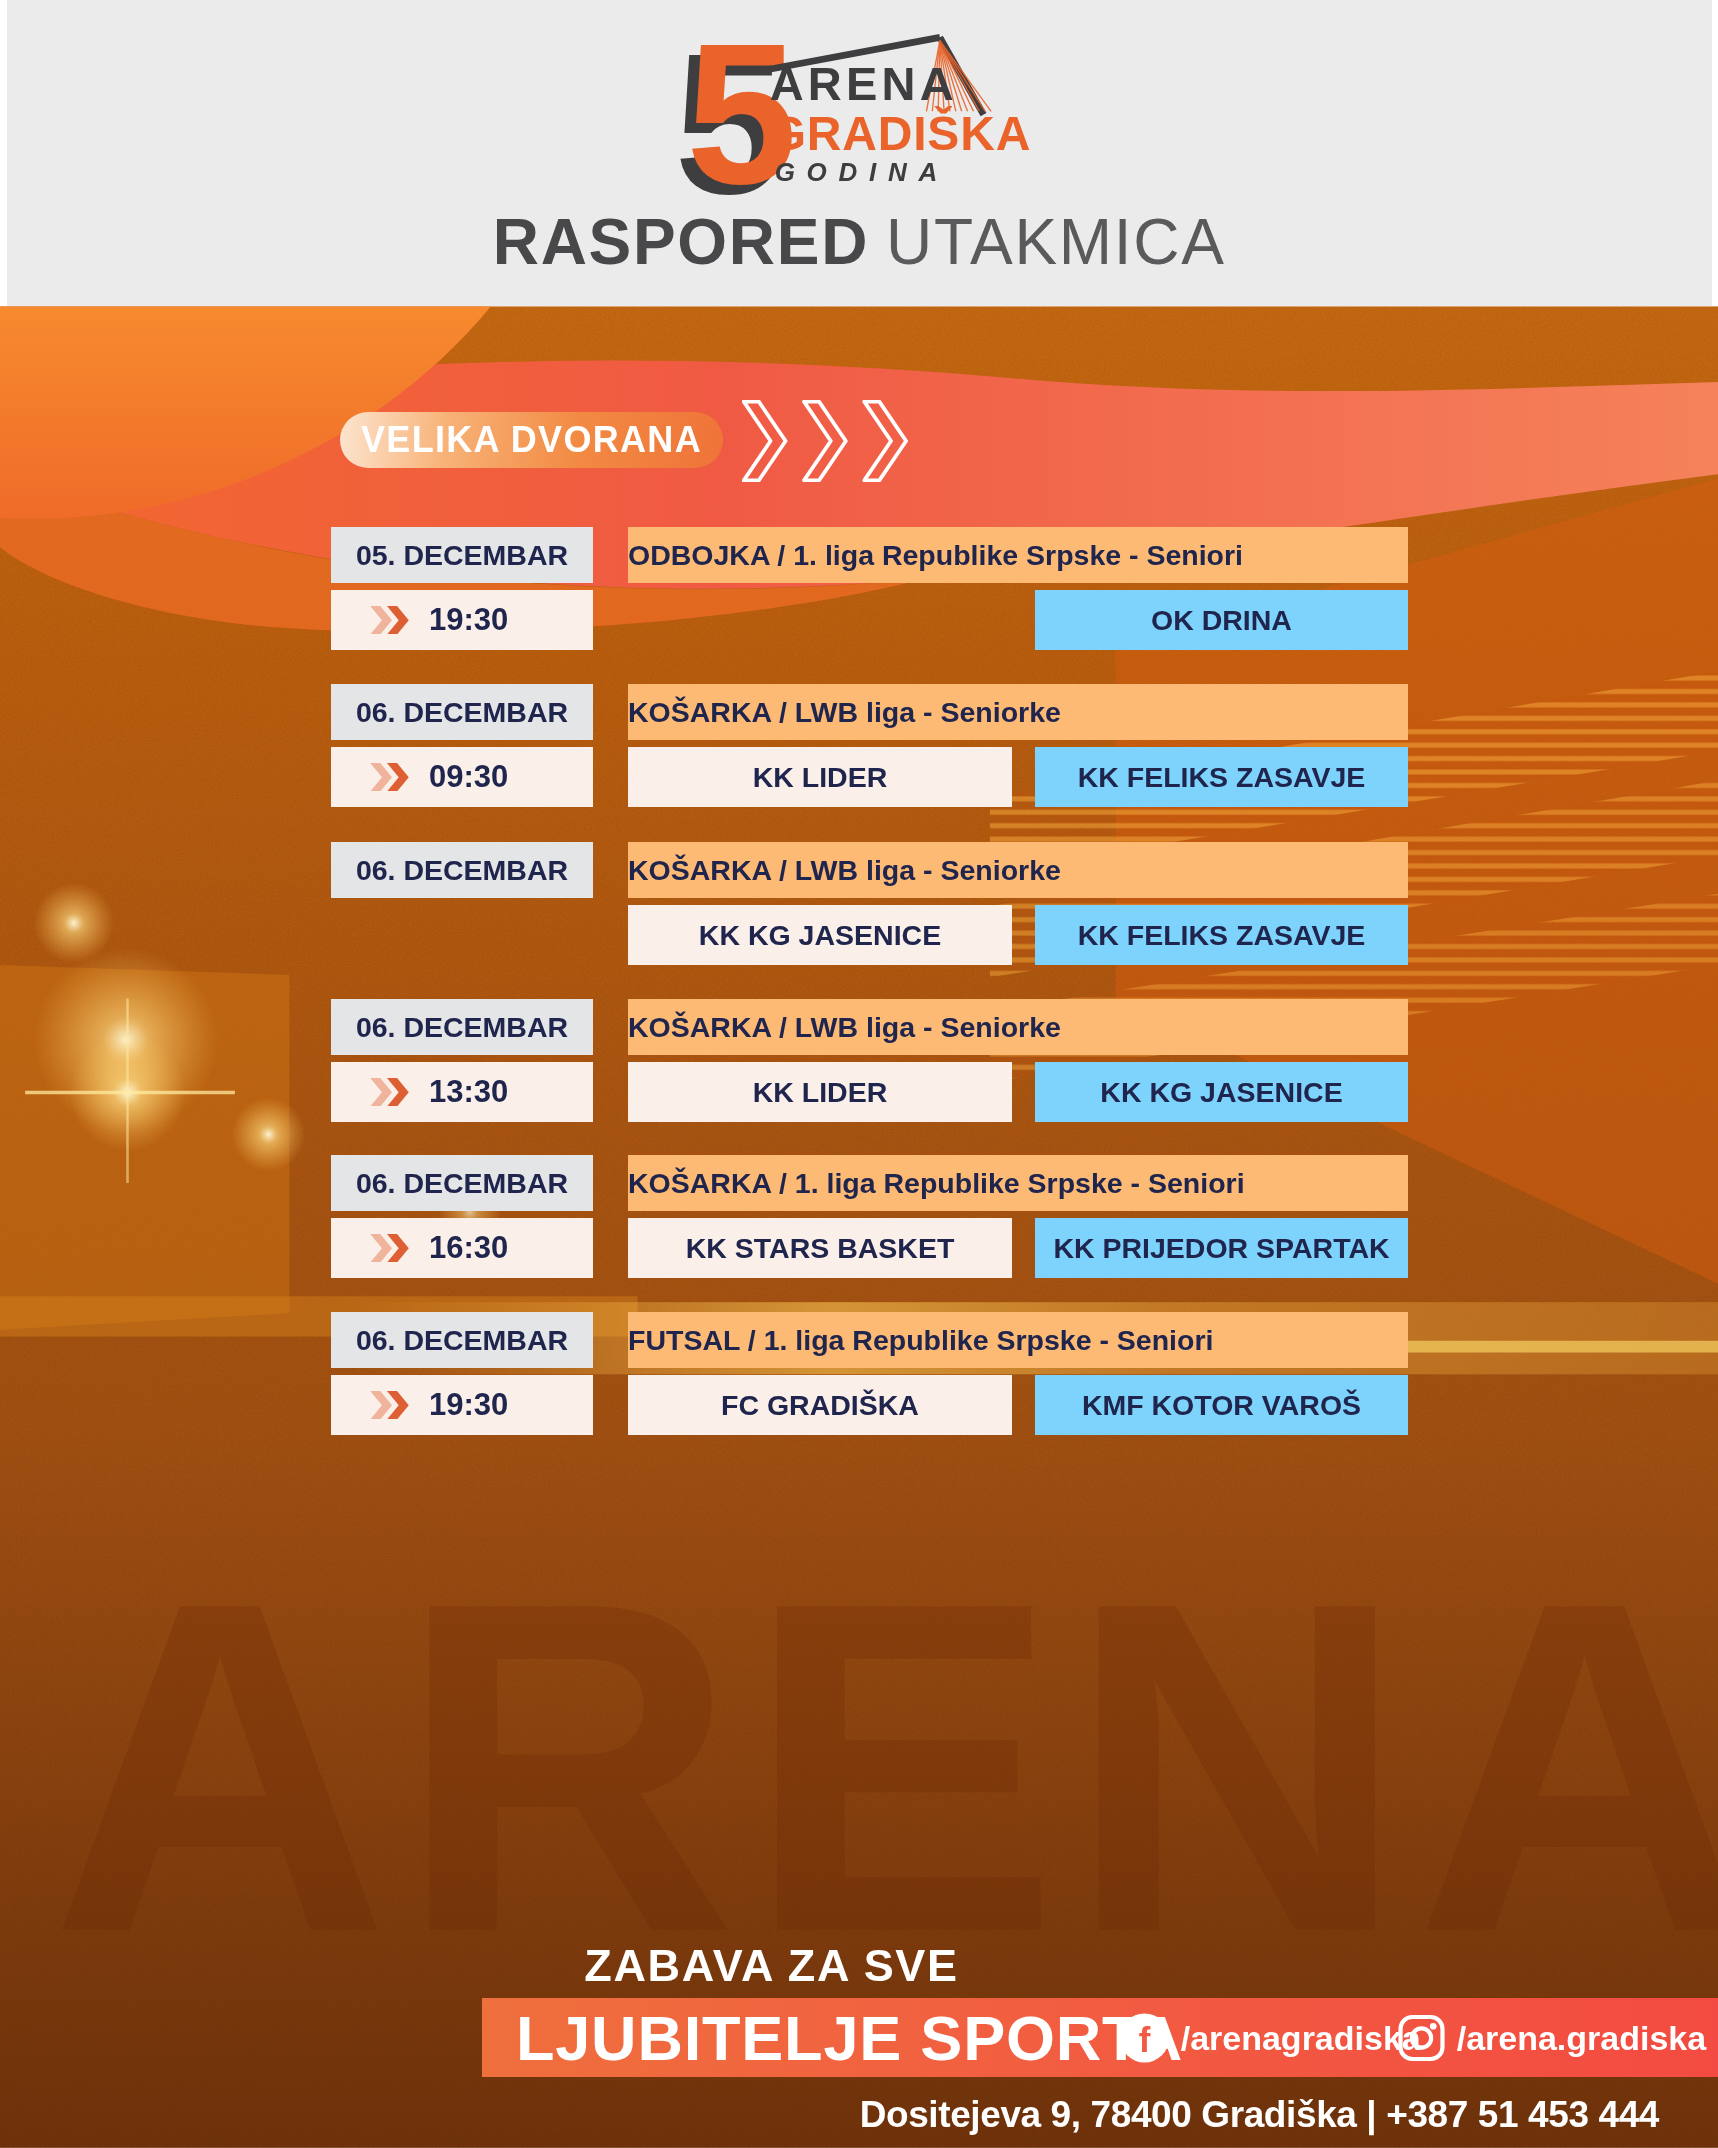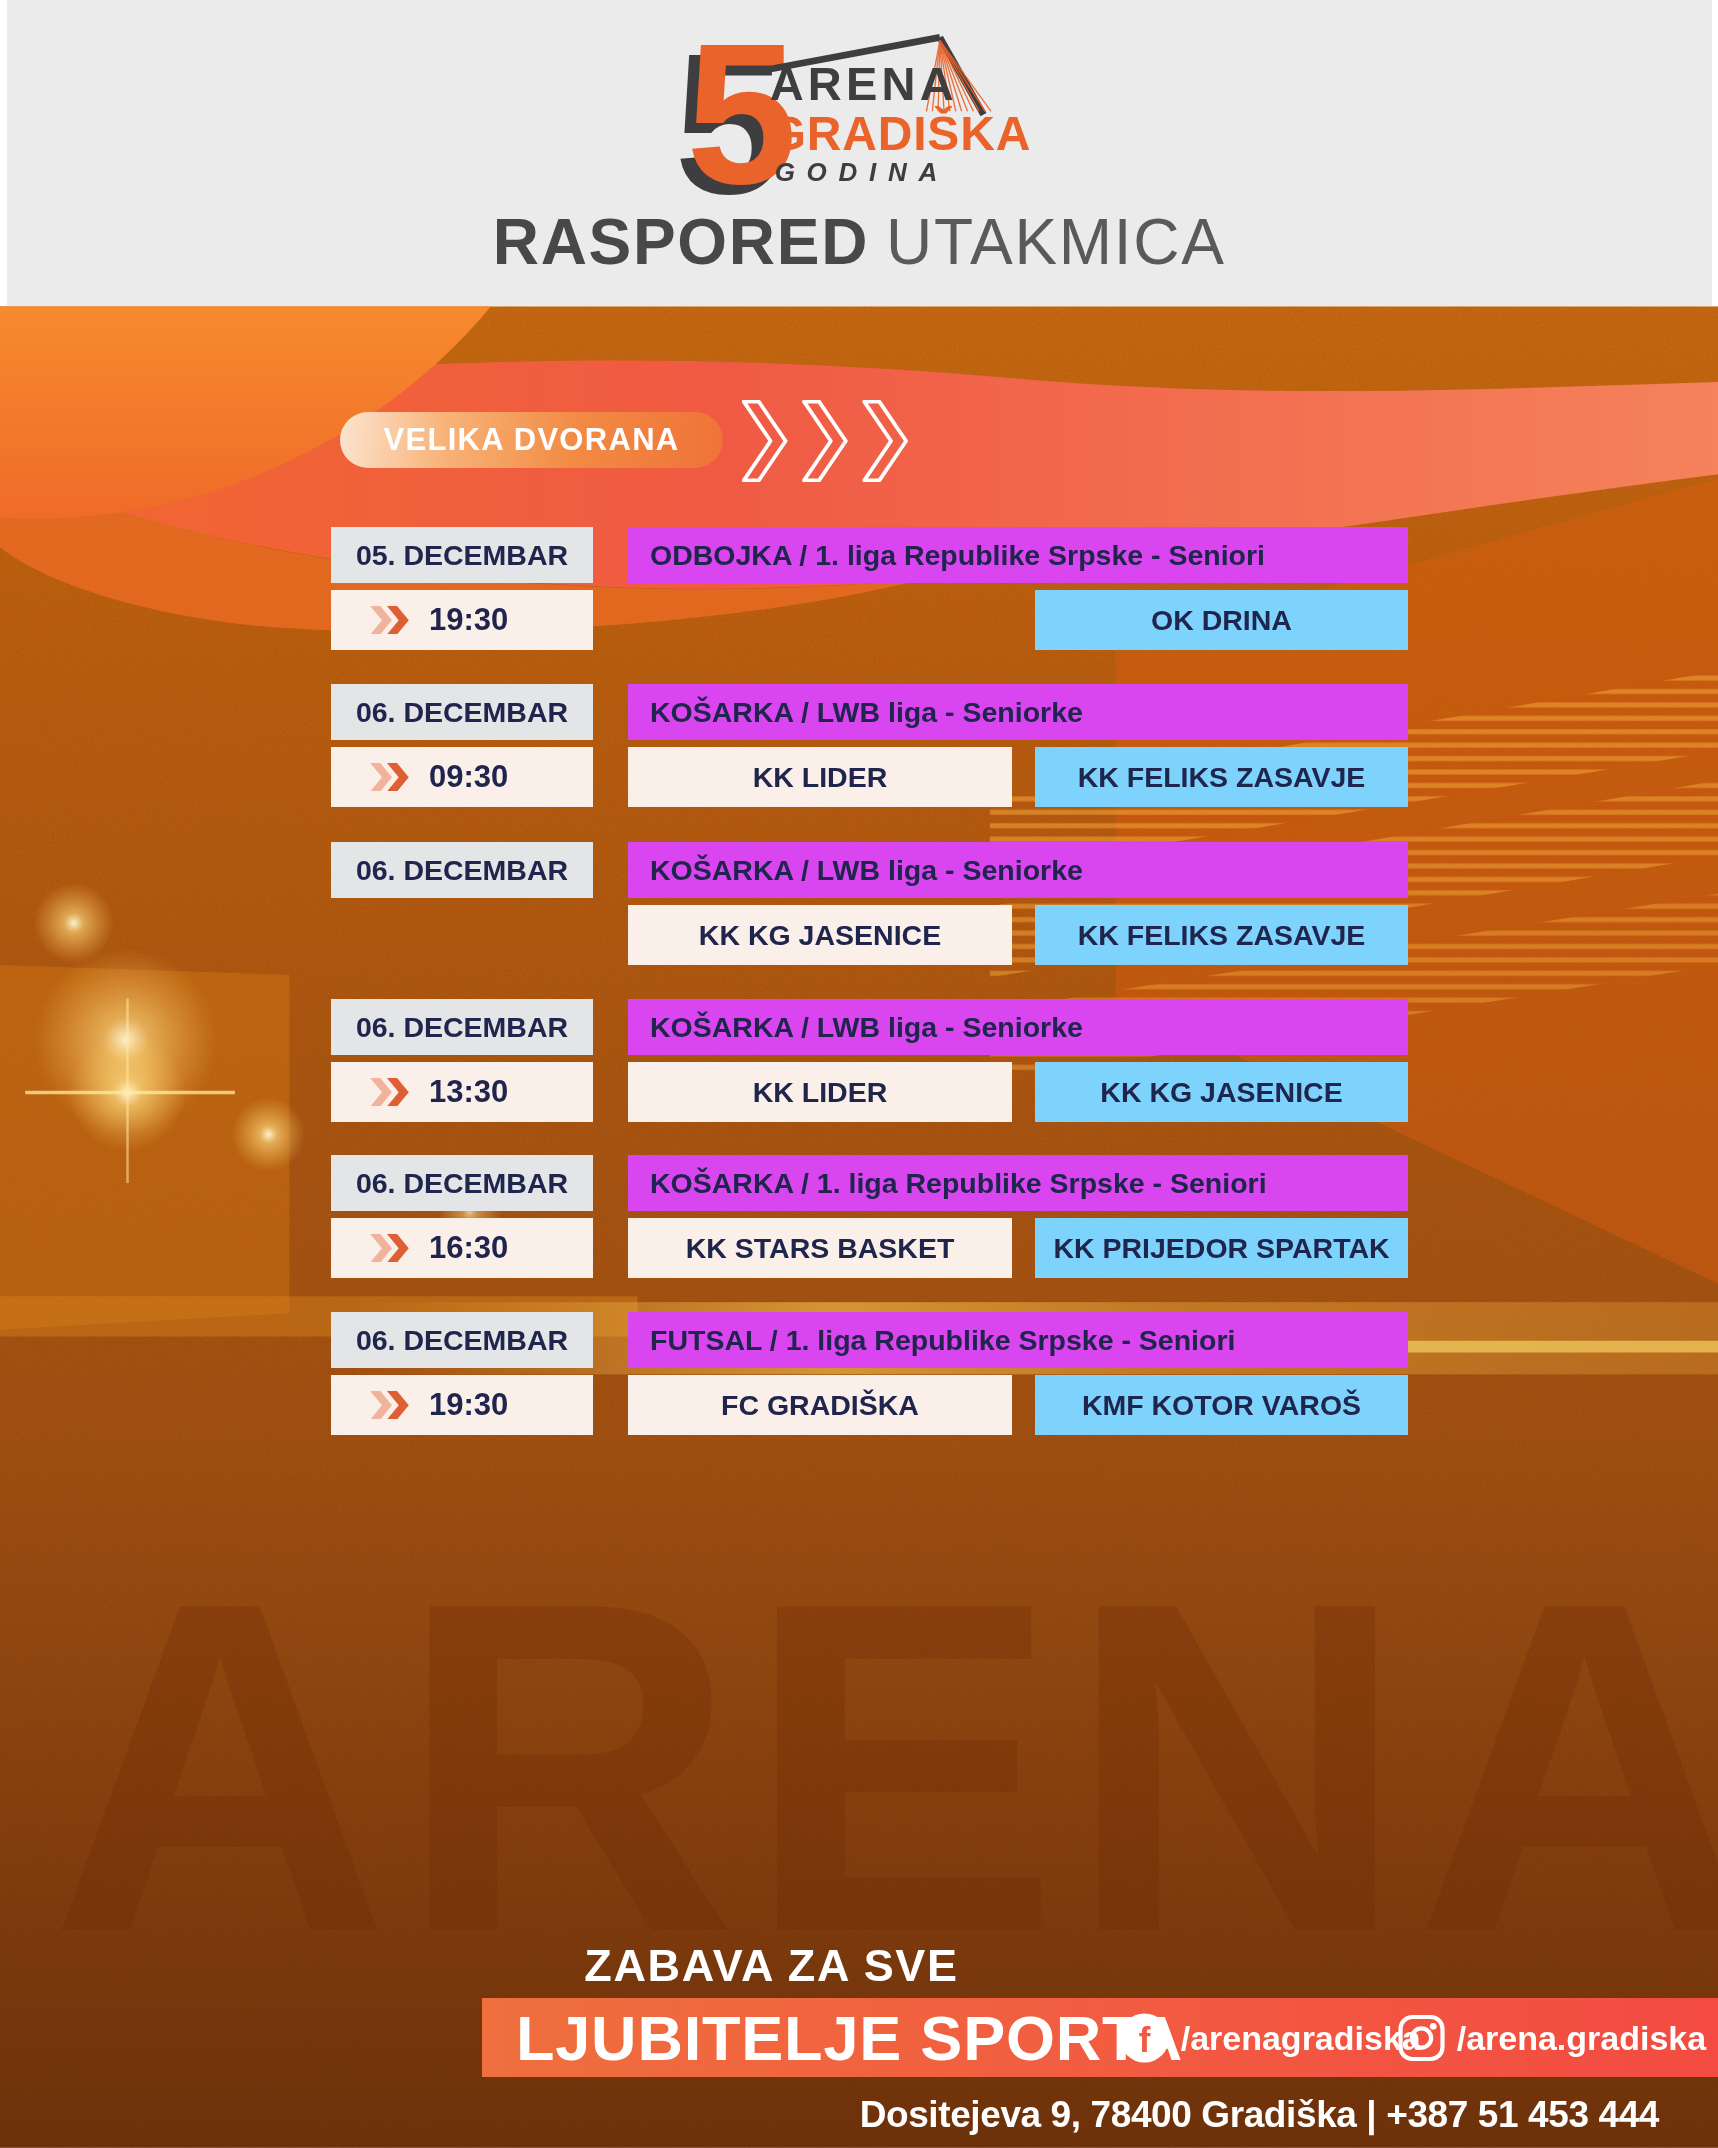--- a/index.html
+++ b/index.html
@@ -32,33 +32,33 @@
 
   
   .bg-art{position:absolute;left:0;top:0;z-index:0;}
 
   
   .section-pill{
     position:absolute;left:340px;top:412px;width:383px;height:56px;border-radius:28.5px;
     background:linear-gradient(95deg,#fce4cf 0%,#f8b277 28%,#f28a43 62%,#ef7338 100%);
     display:flex;align-items:center;justify-content:center;z-index:4;
   }
-  .section-pill span{font-size:31px;font-weight:800;color:#ffffff;letter-spacing:1.3px;}
+  .section-pill span{font-size:36px;font-weight:800;color:#ffffff;letter-spacing:1.3px;}
   .section-chevrons{position:absolute;left:742px;top:400px;z-index:4;}
 
   
   .match{position:absolute;left:0;width:1718px;height:96px;z-index:4;}
   .m1{top:527px}.m2{top:684px}.m3{top:842px}.m4{top:999px}.m5{top:1155px}.m6{top:1312px}
   .date-cell{
     position:absolute;left:331px;top:0;width:262px;height:56px;background:#e4e5e6;
     display:flex;align-items:center;justify-content:center;
   }
   .league-cell{
-    position:absolute;left:628px;top:0;width:780px;height:56px;background:#d946ef;
-    display:flex;align-items:center;padding-left:22px;box-sizing:border-box;
+    position:absolute;left:628px;top:0;width:780px;height:56px;background:#fdba74;
+    display:flex;align-items:center;box-sizing:border-box;
   }
   .time-cell{
     position:absolute;left:331px;top:63px;width:262px;height:60px;background:#faf0e9;
     display:flex;align-items:center;padding-left:39px;box-sizing:border-box;gap:20px;
   }
   .team-home{
     position:absolute;left:628px;top:63px;width:384px;height:60px;background:#faf0e9;
     display:flex;align-items:center;justify-content:center;
   }
   .team-away{

